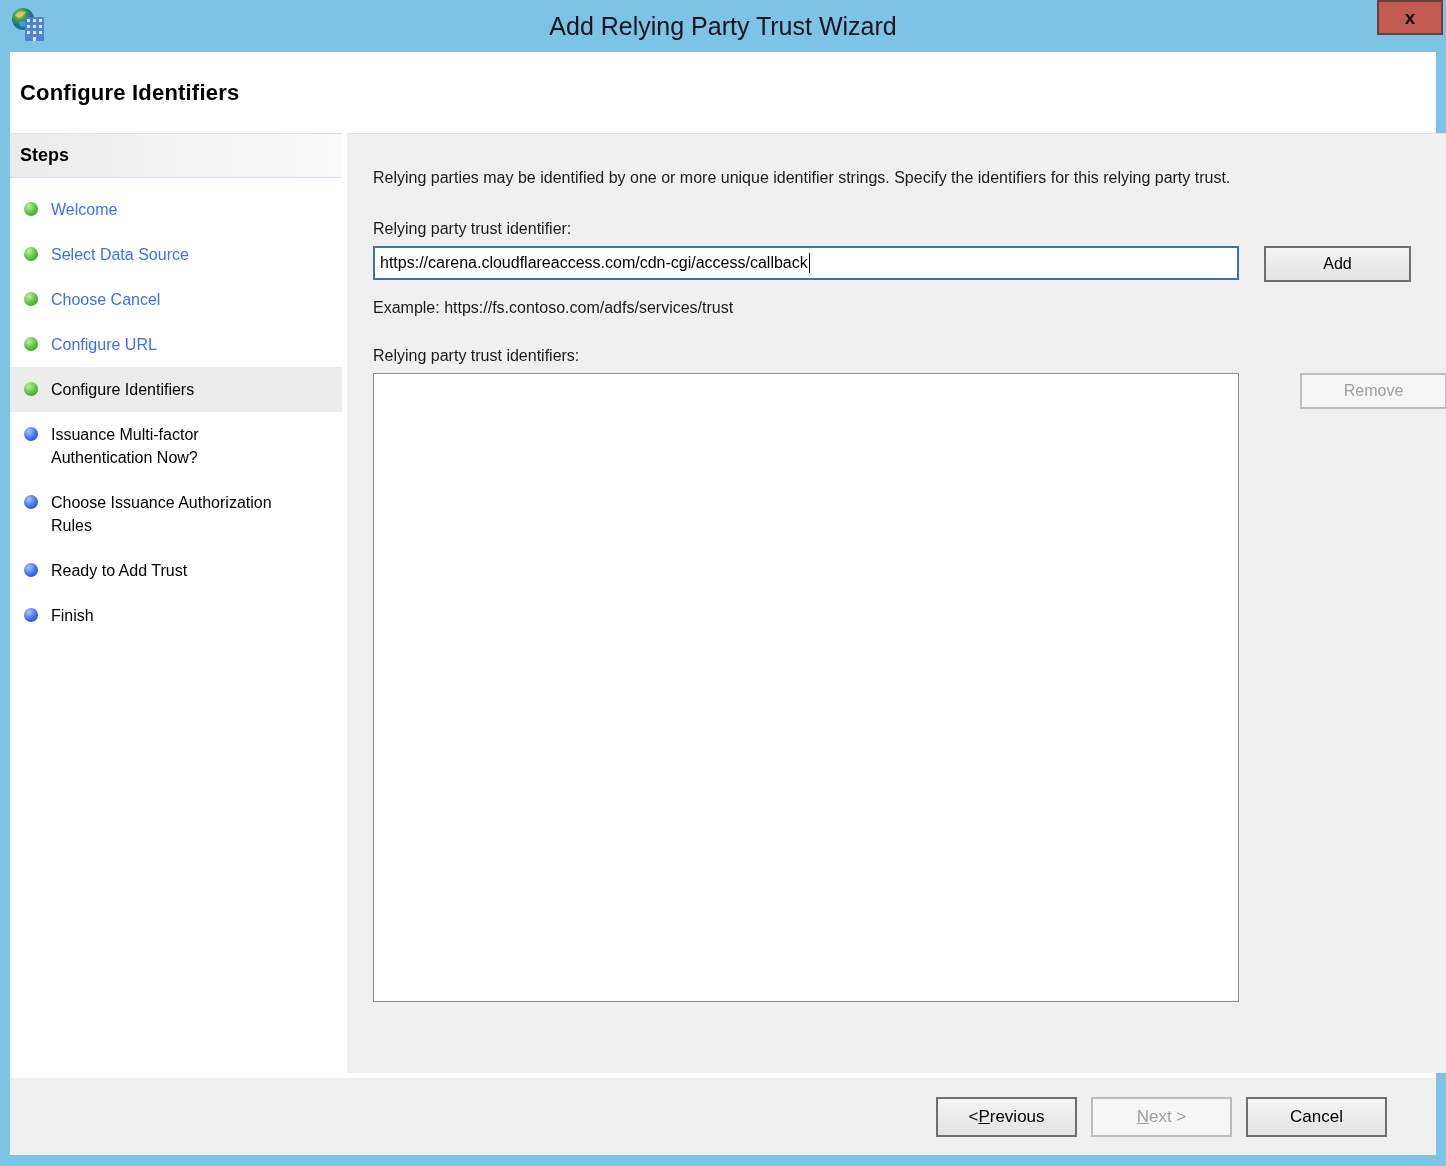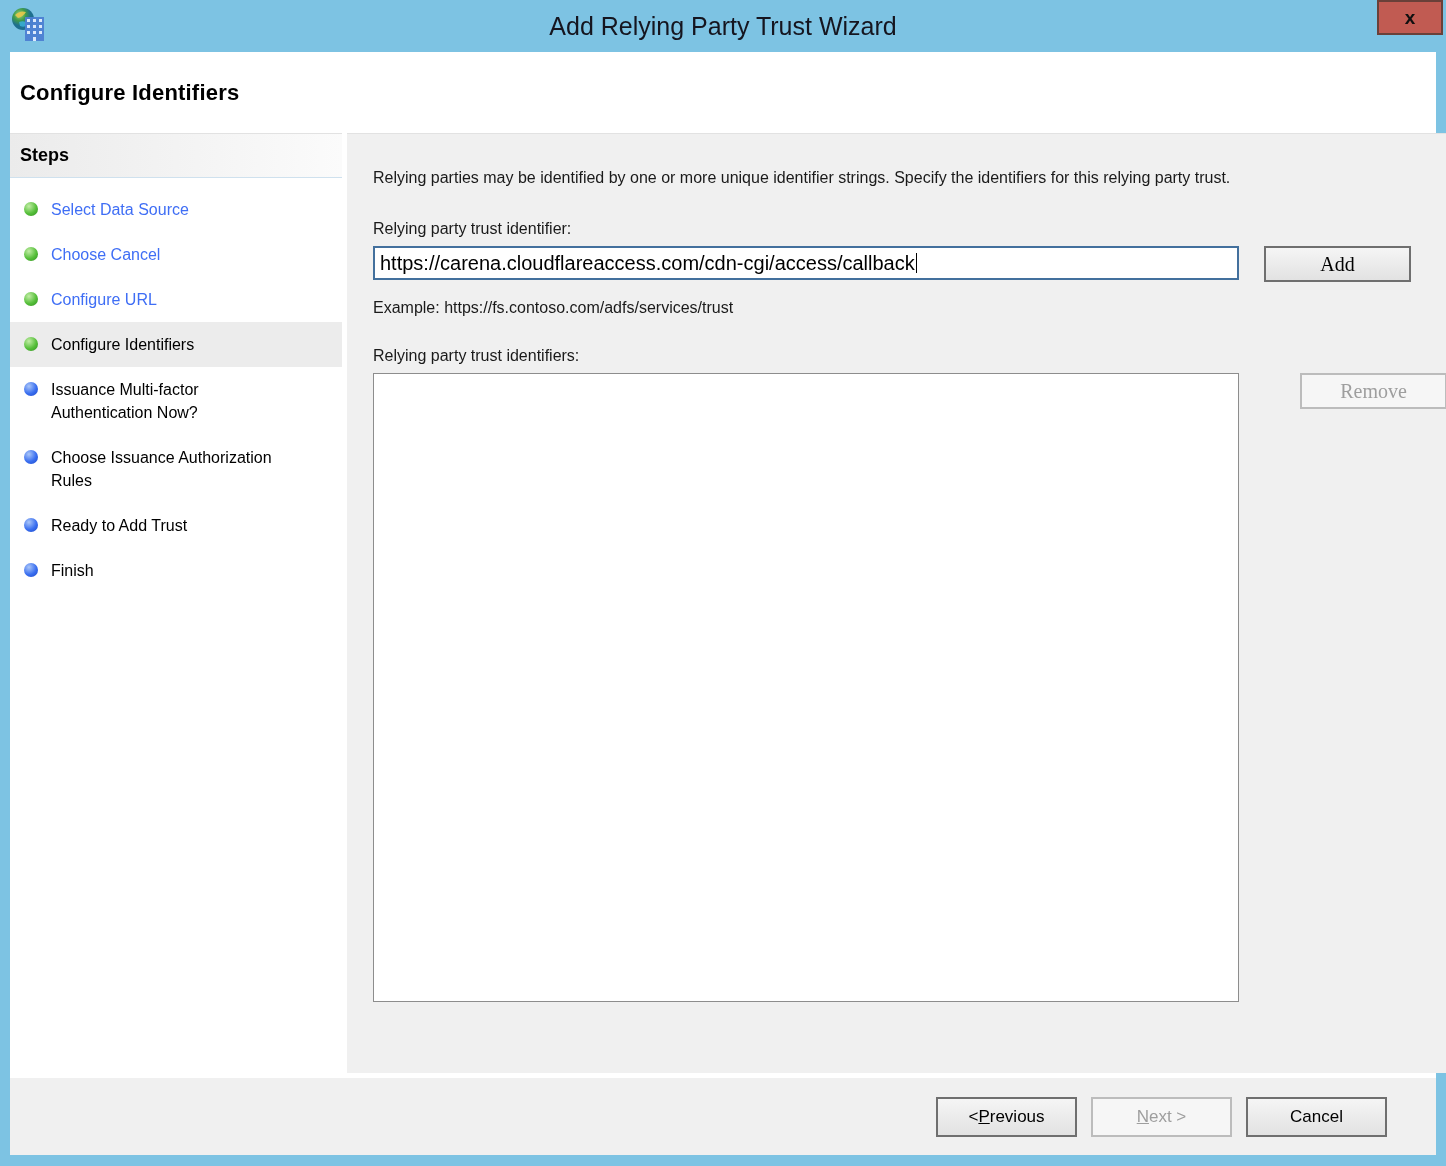--- a/index.html
+++ b/index.html
@@ -33,29 +33,29 @@
   .dot-blue  { background:radial-gradient(circle at 35% 30%, #aac6f8, #3a6ff0 55%, #1b46c8); }
   .step-label { font-size:16px; line-height:23px; max-width:222px; color:#000; }
   .step.completed .step-label { color:#3f6ef5; }
   .step.current { background:#ececec; }
 
   .main { flex:1; margin-left:5px; background:#f0f0f0; border-top:1px solid #e2e2e2; padding:30px 34px 0 26px; }
   .desc { font-size:16px; line-height:27px; color:#1a1a1a; width:912px; margin:0; }
   .field-label { margin-top:29px; font-size:16px; color:#1a1a1a; }
   .row { display:flex; align-items:flex-start; }
   .row-input { margin-top:8px; }
-  .textbox { width:866px; height:34px; background:#fff; border:2px solid #43709d; display:flex; align-items:center; padding-left:5px; font-size:20px; color:#000; overflow:hidden; white-space:nowrap; cursor:text; }
+  .textbox { width:866px; height:34px; background:#fff; border:2px solid #43709d; display:flex; align-items:center; padding-left:5px; font-size:16px; color:#000; overflow:hidden; white-space:nowrap; cursor:text; }
   .caret { flex:0 0 1px; width:1px; height:20px; background:#000; margin-left:1px; }
   .example { margin-top:17px; font-size:16px; color:#1a1a1a; }
   .list-label { margin-top:30px; font-size:16px; color:#1a1a1a; }
   .row-list { margin-top:8px;gap:36px; }
   .listbox { width:866px; height:629px; background:#fff; border:1px solid #8d8d8d; overflow:auto; }
 
   .btn { font-family:"Liberation Sans", sans-serif; display:flex; align-items:center; justify-content:center; cursor:pointer; }
-  .btn-side { margin-left:25px; width:147px; height:36px; font-size:20px;font-family:Liberation Serif, serif; }
+  .btn-side { margin-left:25px; width:147px; height:36px; font-size:16px; }
   .btn-enabled { background:linear-gradient(#f5f5f5,#e2e2e2); border:2px solid #6f6f6f; color:#000; }
   .btn-disabled { background:#f6f6f6; border:2px solid #bcbcbc; color:#9e9e9e; cursor:default; }
 
   
   .gap-strip { height:5px; background:#ffffff; }
   .footer { height:77px; background:#f0f0f0; display:flex; align-items:center; justify-content:flex-end; padding-right:49px; }
   .btn-footer { width:141px; height:40px; font-size:17px; margin-left:14px; }
   .key { text-decoration:underline; }
 </style>
 </head>
@@ -101,20 +101,24 @@
       <h1 class="page-heading">Configure Identifiers</h1>
     </div>
 
     <div class="content">
 
       <div class="sidebar">
         <div class="steps-header">
           <span class="steps-title">Steps</span>
         </div>
         <ul class="steps-list">
+          <li class="step completed">
+            <span class="dot dot-green"></span>
+            <span class="step-label">Welcome</span>
+          </li>
           <li class="step completed">
             <span class="dot dot-green"></span>
             <span class="step-label">Select Data Source</span>
           </li>
           <li class="step completed">
             <span class="dot dot-green"></span>
             <span class="step-label">Choose Cancel</span>
           </li>
           <li class="step completed">
             <span class="dot dot-green"></span>

